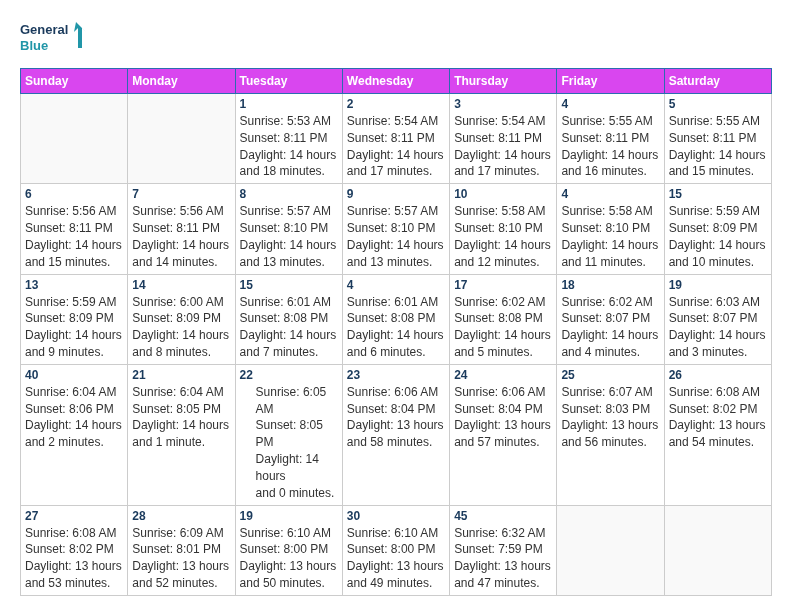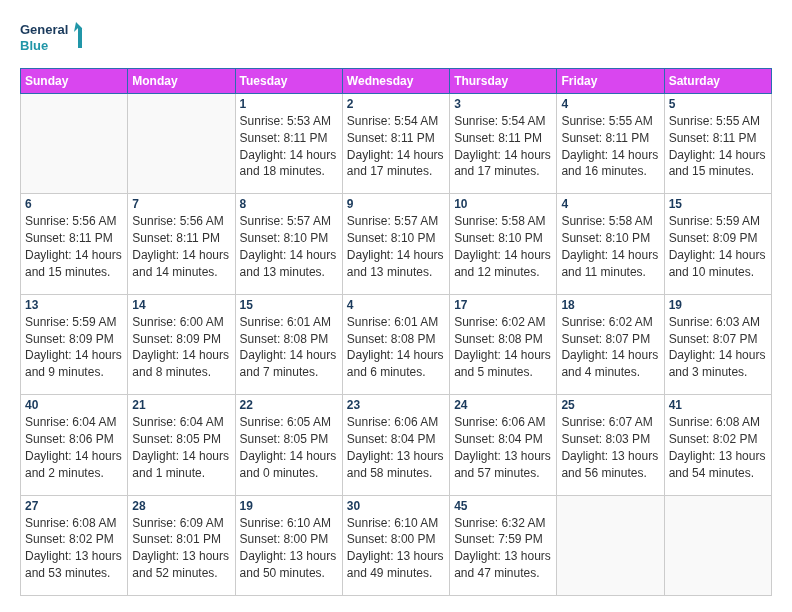--- a/index.html
+++ b/index.html
@@ -266,21 +266,21 @@
           </td>
           <td>
             <span class="day-num">21</span>
             <div class="day-info" style="white-space: pre-line;">Sunrise: 6:04 AM
 Sunset: 8:05 PM
 Daylight: 14 hours
 and 1 minute.</div>
           </td>
           <td>
             <span class="day-num">22</span>
-            <div class="day-info" style="white-space: pre-line;">Sunrise: 6:05 AM
+            <div class="day-info" style="white-space: pre-line; margin-left: 16px;">Sunrise: 6:05 AM
 Sunset: 8:05 PM
 Daylight: 14 hours
 and 0 minutes.</div>
           </td>
           <td>
             <span class="day-num">23</span>
             <div class="day-info" style="white-space: pre-line;">Sunrise: 6:06 AM
 Sunset: 8:04 PM
 Daylight: 13 hours
 and 58 minutes.</div>
@@ -293,21 +293,21 @@
 and 57 minutes.</div>
           </td>
           <td>
             <span class="day-num">25</span>
             <div class="day-info" style="white-space: pre-line;">Sunrise: 6:07 AM
 Sunset: 8:03 PM
 Daylight: 13 hours
 and 56 minutes.</div>
           </td>
           <td>
-            <span class="day-num">41</span>
+            <span class="day-num">26</span>
             <div class="day-info" style="white-space: pre-line;">Sunrise: 6:08 AM
 Sunset: 8:02 PM
 Daylight: 13 hours
 and 54 minutes.</div>
           </td>
         </tr>
         <tr class="last-row">
           <td>
             <span class="day-num">27</span>
             <div class="day-info" style="white-space: pre-line;">Sunrise: 6:08 AM

